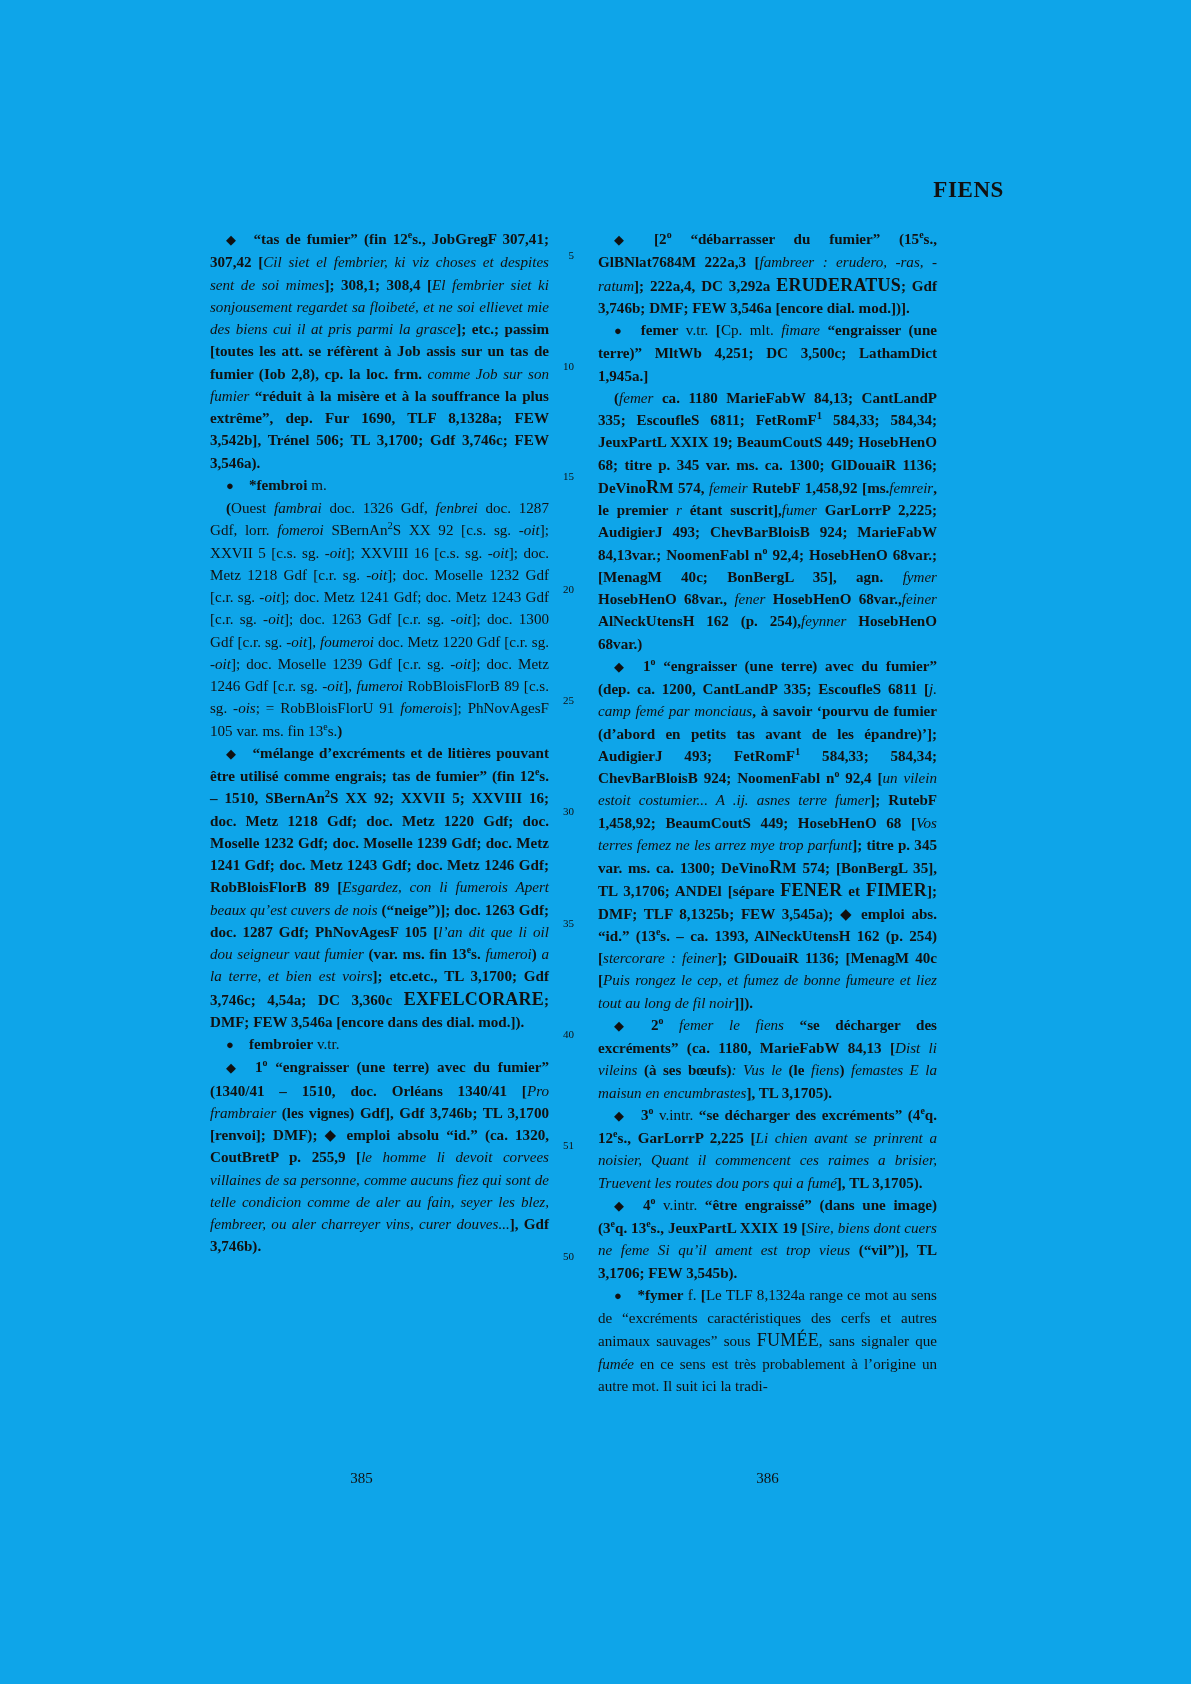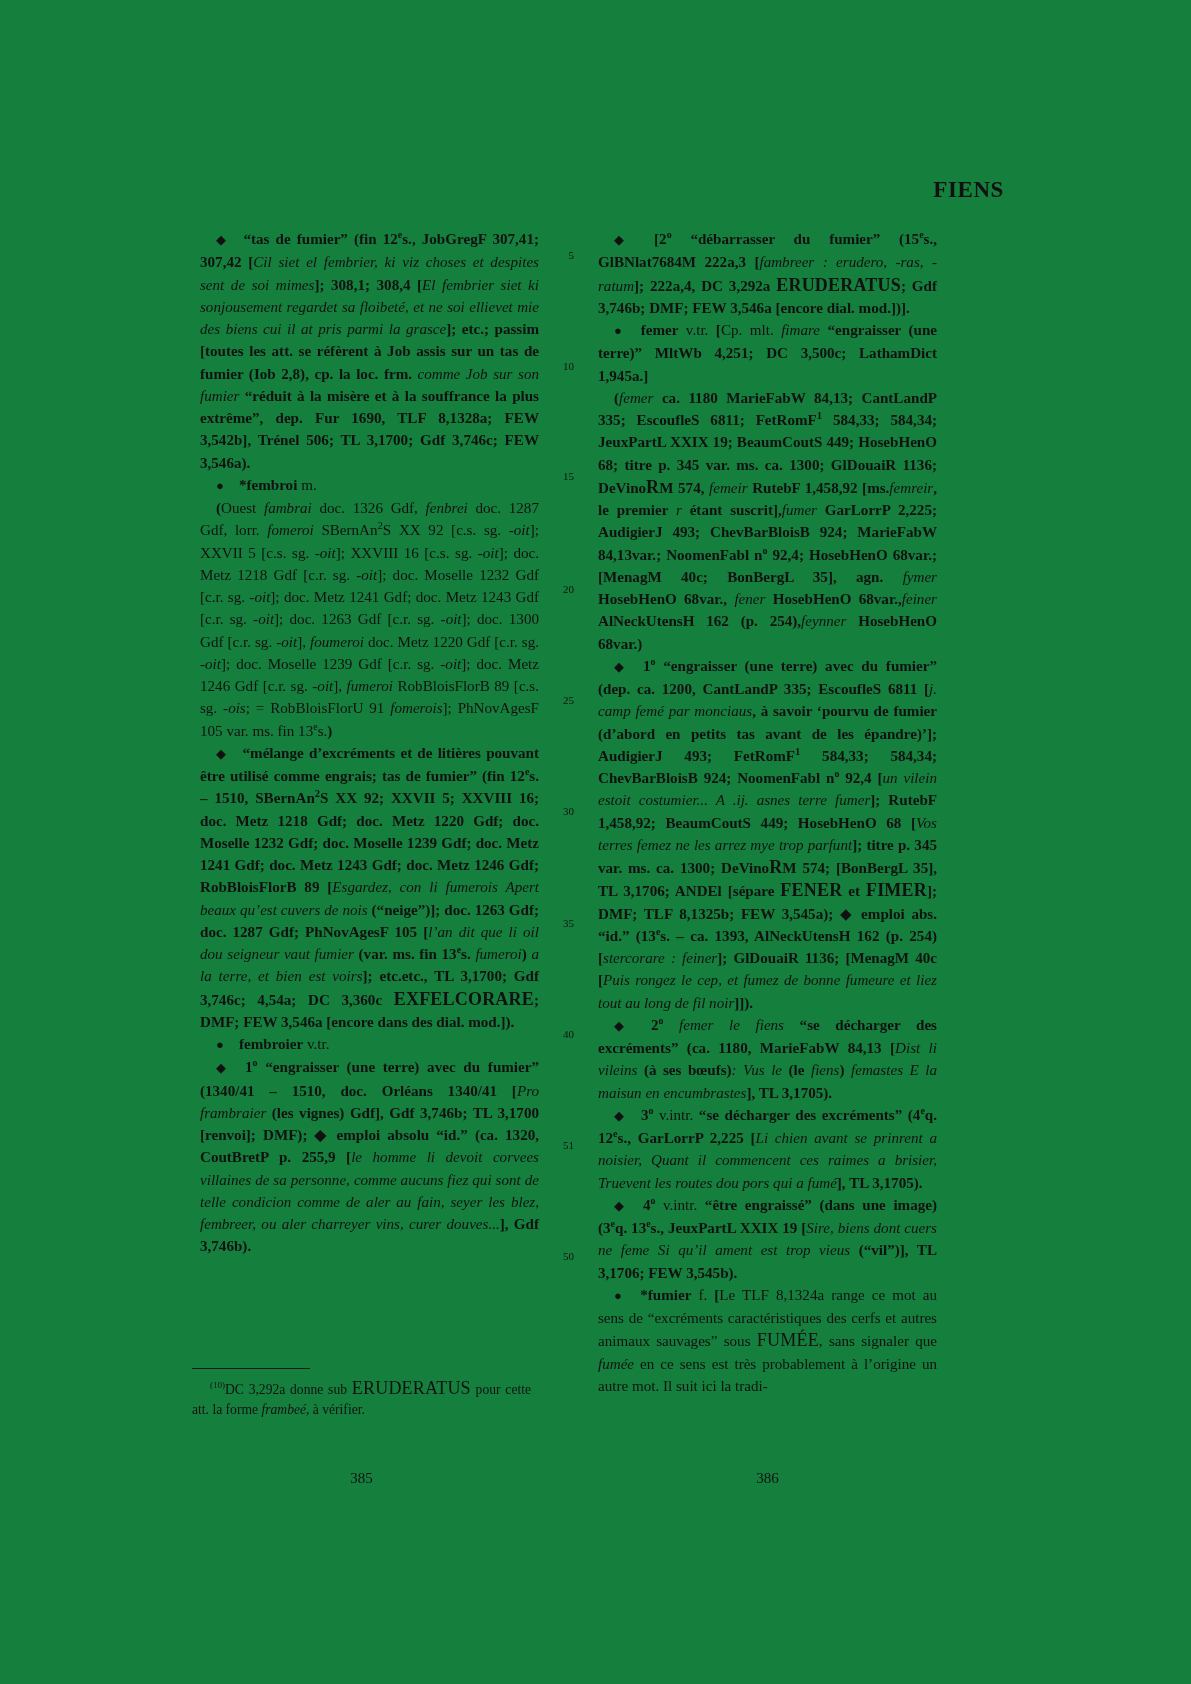--- a/index.html
+++ b/index.html
@@ -10,21 +10,21 @@
   }
   body {
     font-family: "Liberation Serif", "DejaVu Serif", serif;
     color: #111111;
   }
   .page {
     position: relative;
     width: 1191px;
     height: 1684px;
     margin: 0 auto;
-    background: #15803d;
+    background: #0ea5e9;
     overflow: hidden;
     box-sizing: border-box;
   }
 
   
   .running-head {
     position: absolute;
     top: 178px;
     right: 187px;
     font-size: 23px;
@@ -44,21 +44,21 @@
   .col {
     position: absolute;
     top: 0;
     width: 339px;
     font-size: 15.1px;
     line-height: 22.25px;
     text-align: justify;
     text-justify: inter-word;
     hyphens: manual;
   }
-  .col-left  { left: 8px; font-family: Liberation Serif, serif; }
+  .col-left  { left: 18px; }
   .col-right { left: 406px; }
 
   
   .linenos {
     position: absolute;
     top: 0;
     left: 352px;
     width: 30px;
     height: 100%;
     font-size: 11px;
@@ -162,27 +162,23 @@
       </div>
 
     <div class="col col-right">
         <p class="bullet-line" style="text-indent: 16px;"><span class="loz">◆</span>  <span><b>[2<span class="sup">o</span> “débarrasser du fumier” (15<span class="sup">e</span>s., GlBNlat7684M 222a,3 [</b><i>fambreer : erudero, -ras, -ratum</i><b>]; 222a,4, DC 3,292a <span class="sc">ERUDERATUS</span>; Gdf 3,746b; DMF; FEW 3,546a [encore dial. mod.])].</b></span></p>
         <p class="bullet-line" style="text-indent: 16px;"><span class="disc">●</span>  <span><b>femer</b> v.tr. <b>[</b>Cp. mlt. <i>fimare</i> <b>“engraisser (une terre)” MltWb 4,251; DC 3,500c; LathamDict 1,945a.]</b></span></p>
         <p class="ind"><span><b>(</b><i>femer</i> <b>ca. 1180 MarieFabW 84,13; CantLandP 335; EscoufleS 6811; FetRomF<span class="num-sup">1</span> 584,33; 584,34; JeuxPartL XXIX 19; BeaumCoutS 449; HosebHenO 68; titre p. 345 var. ms. ca. 1300; GlDouaiR 1136; DeVino<span class="sc">R</span>M 574,</b> <i>femeir</i> <b>RutebF 1,458,92 [ms.</b><i>femreir</i><b>, le premier </b><i>r</i><b> étant suscrit],</b><i>fumer</i><b> GarLorrP 2,225; AudigierJ 493; ChevBarBloisB 924; MarieFabW 84,13var.; NoomenFabl n<span class="sup">o</span> 92,4; HosebHenO 68var.; [MenagM 40c; BonBergL 35], agn.</b> <i>fymer</i> <b>HosebHenO 68var.,</b> <i>fener</i> <b>HosebHenO 68var.,</b><i>feiner</i> <b>AlNeckUtensH 162 (p. 254),</b><i>feynner</i> <b>HosebHenO 68var.)</b></span></p>
         <p class="bullet-line" style="text-indent: 16px;"><span class="loz">◆</span>  <span><b>1<span class="sup">o</span> “engraisser (une terre) avec du fumier” (dep. ca. 1200, CantLandP 335; EscoufleS 6811 [</b><i>j. camp femé par monciaus</i><b>, à savoir ‘pourvu de fumier (d’abord en petits tas avant de les épandre)’]; AudigierJ 493; FetRomF<span class="num-sup">1</span> 584,33; 584,34; ChevBarBloisB 924; NoomenFabl n<span class="sup">o</span> 92,4 [</b><i>un vilein estoit costumier... A .ij. asnes terre fumer</i><b>]; RutebF 1,458,92; BeaumCoutS 449; HosebHenO 68 [</b><i>Vos terres femez ne les arrez mye trop parfunt</i><b>]; titre p. 345 var. ms. ca. 1300; DeVino<span class="sc">R</span>M 574; [BonBergL 35], TL 3,1706; ANDEl [sépare <span class="sc">FENER</span> et <span class="sc">FIMER</span>]; DMF; TLF 8,1325b; FEW 3,545a); ◆ emploi abs. “id.” (13<span class="sup">e</span>s. – ca. 1393, AlNeckUtensH 162 (p. 254) [</b><i>stercorare : feiner</i><b>]; GlDouaiR 1136; [MenagM 40c [</b><i>Puis rongez le cep, et fumez de bonne fumeure et liez tout au long de fil noir</i><b>]]).</b></span></p>
         <p class="bullet-line" style="text-indent: 16px;"><span class="loz">◆</span>  <span><b>2<span class="sup">o</span></b> <i>femer le fiens</i> <b>“se décharger des excréments” (ca. 1180, MarieFabW 84,13 [</b><i>Dist li vileins</i> <b>(à ses bœufs)</b><i>: Vus le</i> <b>(le </b><i>fiens</i><b>) </b><i>femastes E la maisun en encumbrastes</i><b>], TL 3,1705).</b></span></p>
         <p class="bullet-line" style="text-indent: 16px;"><span class="loz">◆</span>  <span><b>3<span class="sup">o</span></b> v.intr. <b>“se décharger des excréments” (4<span class="sup">e</span>q. 12<span class="sup">e</span>s., GarLorrP 2,225 [</b><i>Li chien avant se prinrent a noisier, Quant il commencent ces raimes a brisier, Truevent les routes dou pors qui a fumé</i><b>], TL 3,1705).</b></span></p>
         <p class="bullet-line" style="text-indent: 16px;"><span class="loz">◆</span>  <span><b>4<span class="sup">o</span></b> v.intr. <b>“être engraissé” (dans une image) (3<span class="sup">e</span>q. 13<span class="sup">e</span>s., JeuxPartL XXIX 19 [</b><i>Sire, biens dont cuers ne feme Si qu’il ament est trop vieus</i><b> (“vil”)], TL 3,1706; FEW 3,545b).</b></span></p>
-        <p class="bullet-line" style="text-indent: 16px;"><span class="disc">●</span>  <span><b>*fumier</b> f. <b>[</b>Le TLF 8,1324a range ce mot au sens de “excréments caractéristiques des cerfs et autres animaux sauvages” sous <span class="sc">FUMÉE</span>, sans signaler que <i>fumée</i> en ce sens est très probablement à l’origine un autre mot. Il suit ici la tradi-</span></p>
+        <p class="bullet-line" style="text-indent: 16px;"><span class="disc">●</span>  <span><b>*fymer</b> f. <b>[</b>Le TLF 8,1324a range ce mot au sens de “excréments caractéristiques des cerfs et autres animaux sauvages” sous <span class="sc">FUMÉE</span>, sans signaler que <i>fumée</i> en ce sens est très probablement à l’origine un autre mot. Il suit ici la tradi-</span></p>
       </div>
 
   </div>
 
-  <div class="footnote-wrap">
-    <div class="fn-rule"></div>
-    <p><span class="sup">(10)</span>DC 3,292a donne sub <span class="sc">ERUDERATUS</span> pour cette att. la forme <i>frambeé</i>, à vérifier.</p>
-  </div>
 
   <div class="folio folio-left">385</div>
 
   <div class="folio folio-right">386</div>
 
 </div>
 
 </body></html>

